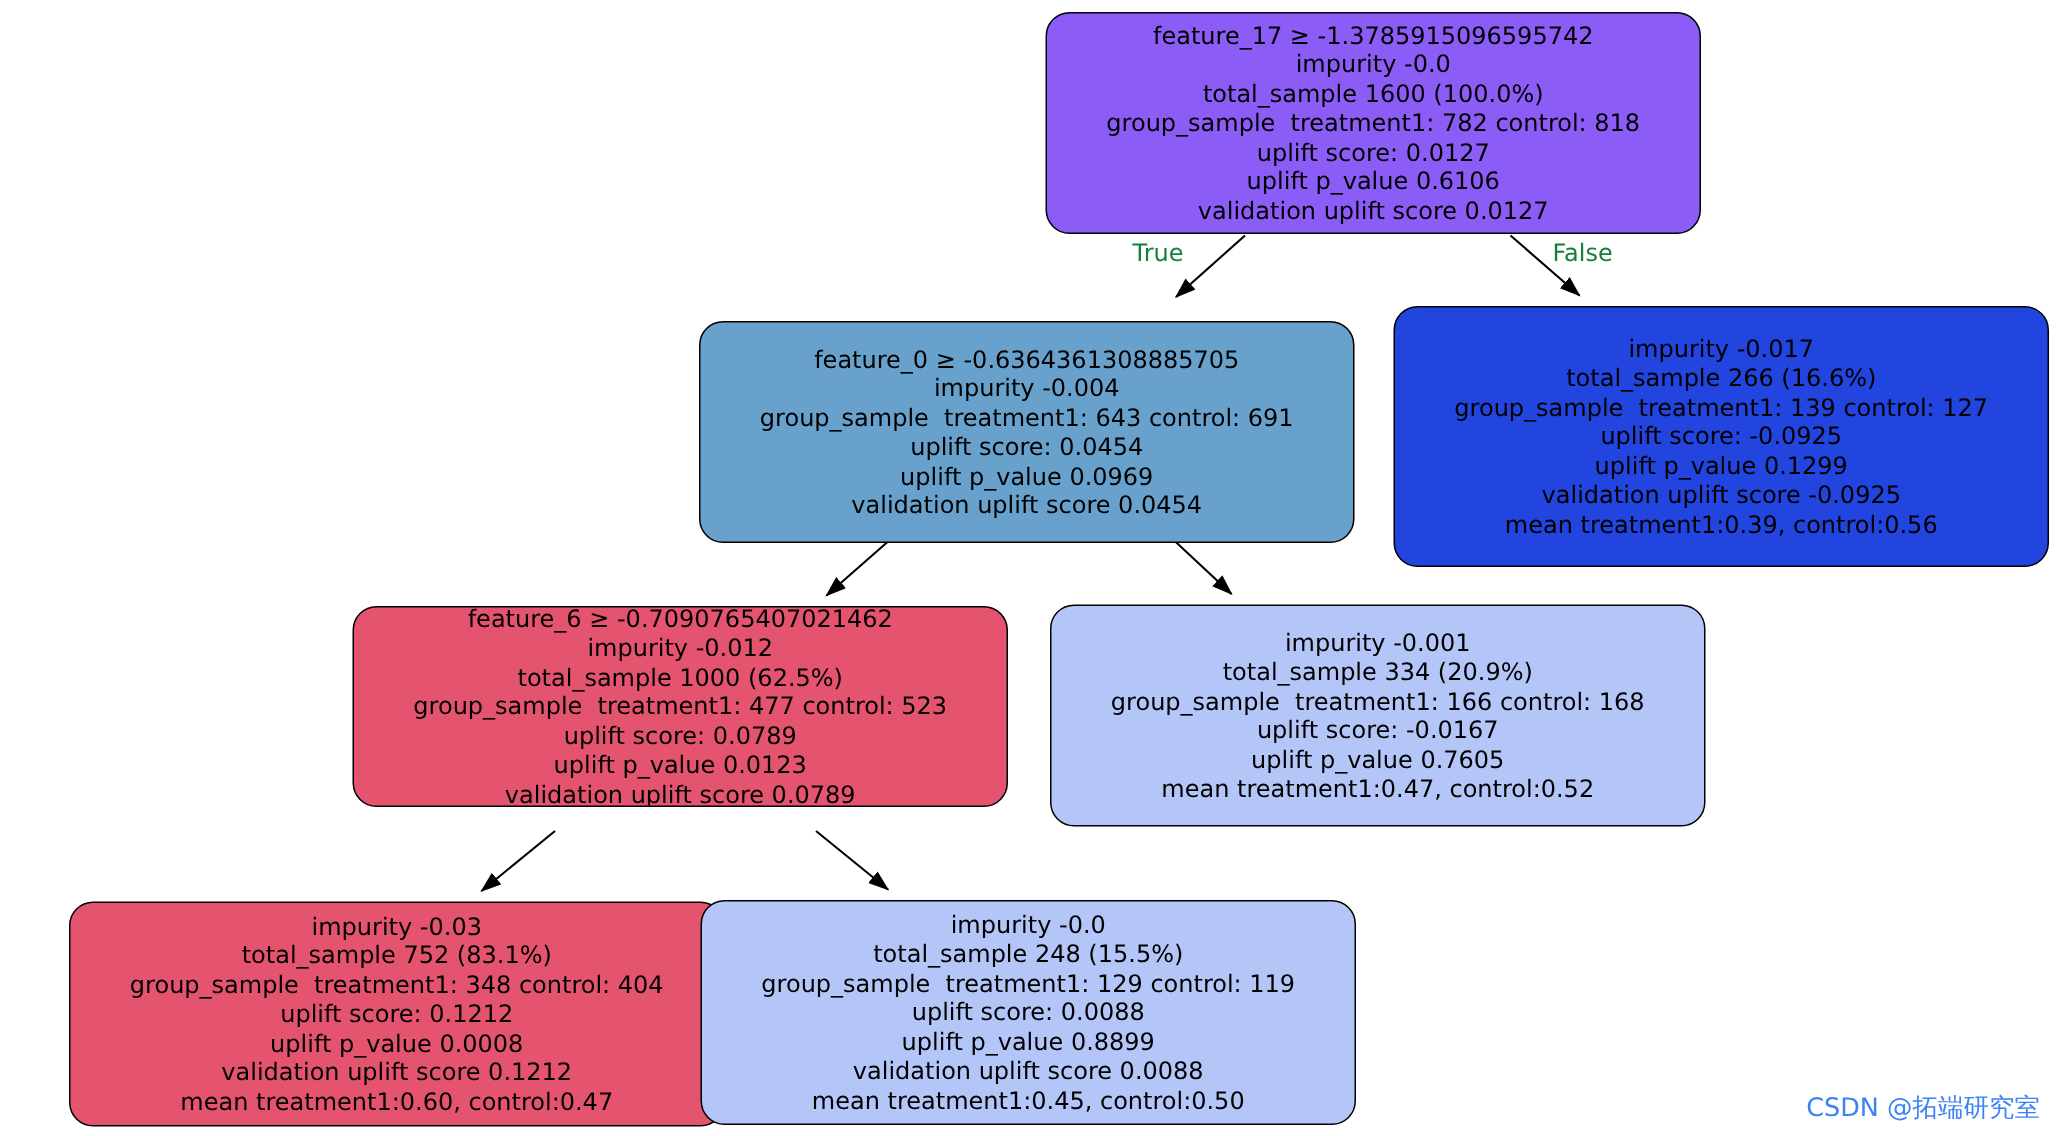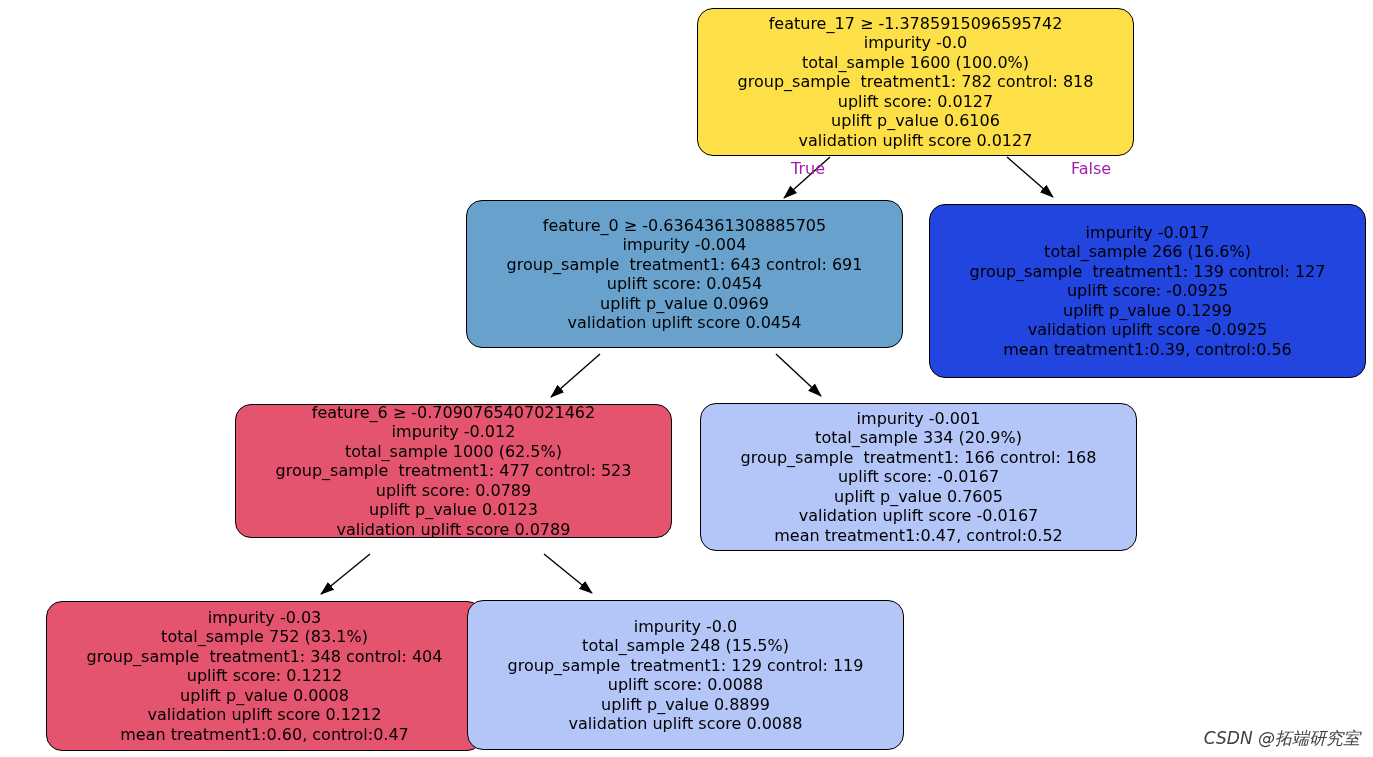--- a/index.html
+++ b/index.html
@@ -37,35 +37,34 @@
     overflow: hidden;
   }
   .node-line {
     line-height: 19.5px;
     white-space: pre;
     text-align: center;
   }
   .edge-label {
     position: absolute;
     font-size: 16px;
-    color: #a21caf;
+    color: #15803d;
     white-space: pre;
-    margin-left: 36px;
   }
   .watermark {
     position: absolute;
     right: 13px;
     bottom: 7px;
     font-size: 17px;
     font-family: "DejaVu Sans", "Liberation Sans", sans-serif;
     white-space: pre;
   }
   
   .pos-root { left: 697px; top: 8px;   }
-  .pos-l    { left: 466px; top: 200px; }
+  .pos-l    { left: 466px; top: 214px; }
   .pos-r    { left: 929px; top: 204px; height: 174px; }
   .pos-ll   { left: 235px; top: 404px; height: 134px; }
   .pos-lr   { left: 700px; top: 403px; }
   .pos-lll  { left: 8px;   top: 601px; height: 150px; margin-left: 38px; }
   .pos-llr  { left: 467px; top: 600px; height: 150px; }
 </style>
 </head>
 <body>
 
 <div class="canvas">
@@ -80,21 +79,21 @@
     <line x1="1007" y1="157" x2="1053" y2="197" stroke="#000000" stroke-width="1.4" marker-end="url(#arrowhead)"></line>
     <line x1="600" y1="354" x2="551" y2="397" stroke="#000000" stroke-width="1.4" marker-end="url(#arrowhead)"></line>
     <line x1="776" y1="354" x2="821" y2="396" stroke="#000000" stroke-width="1.4" marker-end="url(#arrowhead)"></line>
     <line x1="370" y1="554" x2="321" y2="594" stroke="#000000" stroke-width="1.4" marker-end="url(#arrowhead)"></line>
     <line x1="544" y1="554" x2="592" y2="593" stroke="#000000" stroke-width="1.4" marker-end="url(#arrowhead)"></line>
   </svg>
 
   <div class="edge-label" style="left:755px; top:159px;">True</div>
   <div class="edge-label" style="left:1035px; top:159px;">False</div>
 
-  <div class="tree-node pos-root" style="background-color: #fde047;">
+  <div class="tree-node pos-root" style="background-color: #8b5cf6;">
     <div class="node-line">feature_17 ≥ -1.3785915096595742</div>
     <div class="node-line">impurity -0.0</div>
     <div class="node-line">total_sample 1600 (100.0%)</div>
     <div class="node-line">group_sample  treatment1: 782 control: 818</div>
     <div class="node-line">uplift score: 0.0127</div>
     <div class="node-line">uplift p_value 0.6106</div>
     <div class="node-line">validation uplift score 0.0127</div>
   </div>
 
   <div class="tree-node pos-l" style="background-color: rgb(104, 162, 204);">
@@ -125,38 +124,38 @@
     <div class="node-line">uplift p_value 0.0123</div>
     <div class="node-line">validation uplift score 0.0789</div>
   </div>
 
   <div class="tree-node pos-lr" style="background-color: rgb(180, 197, 248);">
     <div class="node-line">impurity -0.001</div>
     <div class="node-line">total_sample 334 (20.9%)</div>
     <div class="node-line">group_sample  treatment1: 166 control: 168</div>
     <div class="node-line">uplift score: -0.0167</div>
     <div class="node-line">uplift p_value 0.7605</div>
-    <div class="node-line">validation uplift score -0.0167</div>
     <div class="node-line">mean treatment1:0.47, control:0.52</div>
   </div>
 
   <div class="tree-node pos-lll" style="background-color: rgb(228, 84, 110);">
     <div class="node-line">impurity -0.03</div>
     <div class="node-line">total_sample 752 (83.1%)</div>
     <div class="node-line">group_sample  treatment1: 348 control: 404</div>
     <div class="node-line">uplift score: 0.1212</div>
     <div class="node-line">uplift p_value 0.0008</div>
     <div class="node-line">validation uplift score 0.1212</div>
     <div class="node-line">mean treatment1:0.60, control:0.47</div>
   </div>
 
   <div class="tree-node pos-llr" style="background-color: rgb(180, 197, 248);">
     <div class="node-line">impurity -0.0</div>
     <div class="node-line">total_sample 248 (15.5%)</div>
     <div class="node-line">group_sample  treatment1: 129 control: 119</div>
     <div class="node-line">uplift score: 0.0088</div>
     <div class="node-line">uplift p_value 0.8899</div>
     <div class="node-line">validation uplift score 0.0088</div>
+    <div class="node-line">mean treatment1:0.45, control:0.50</div>
   </div>
 
-  <div class="watermark" style="color: #404040; font-style: italic;">CSDN @拓端研究室</div>
+  <div class="watermark" style="color: #3b82f6;">CSDN @拓端研究室</div>
 
 </div>
 
 </body></html>

